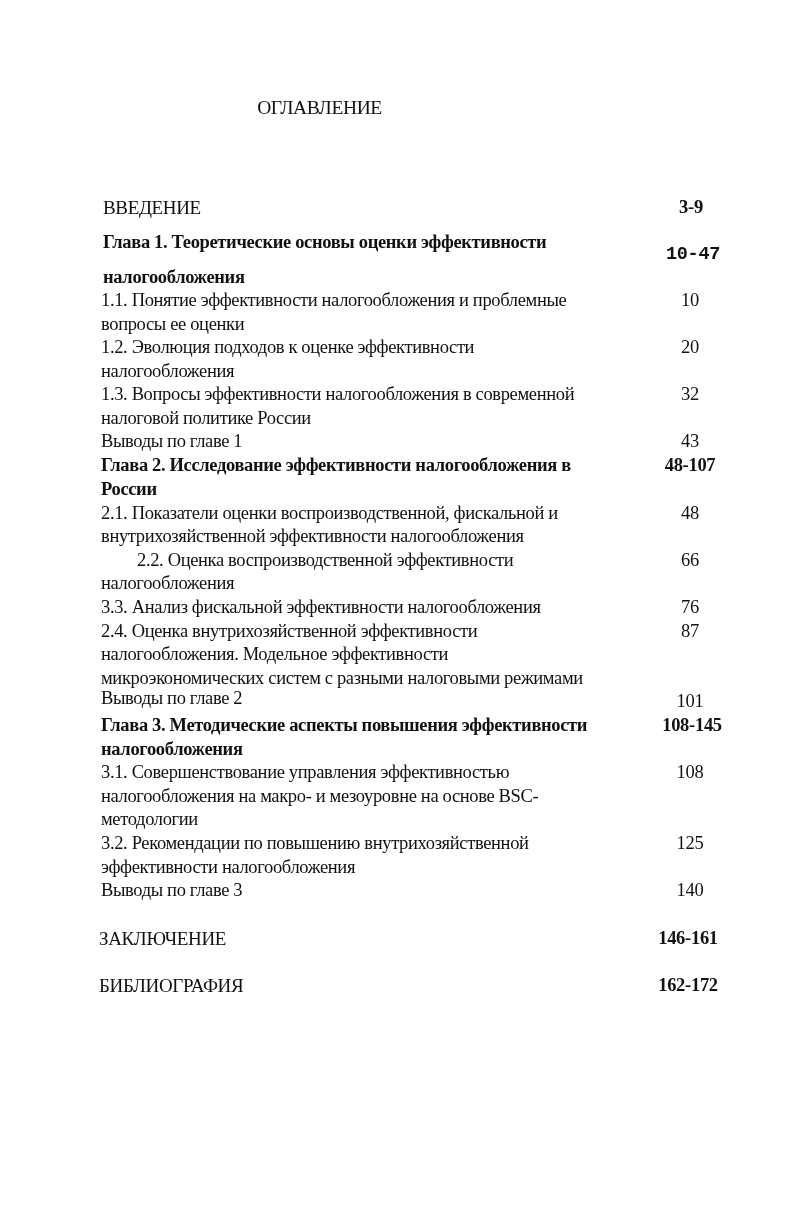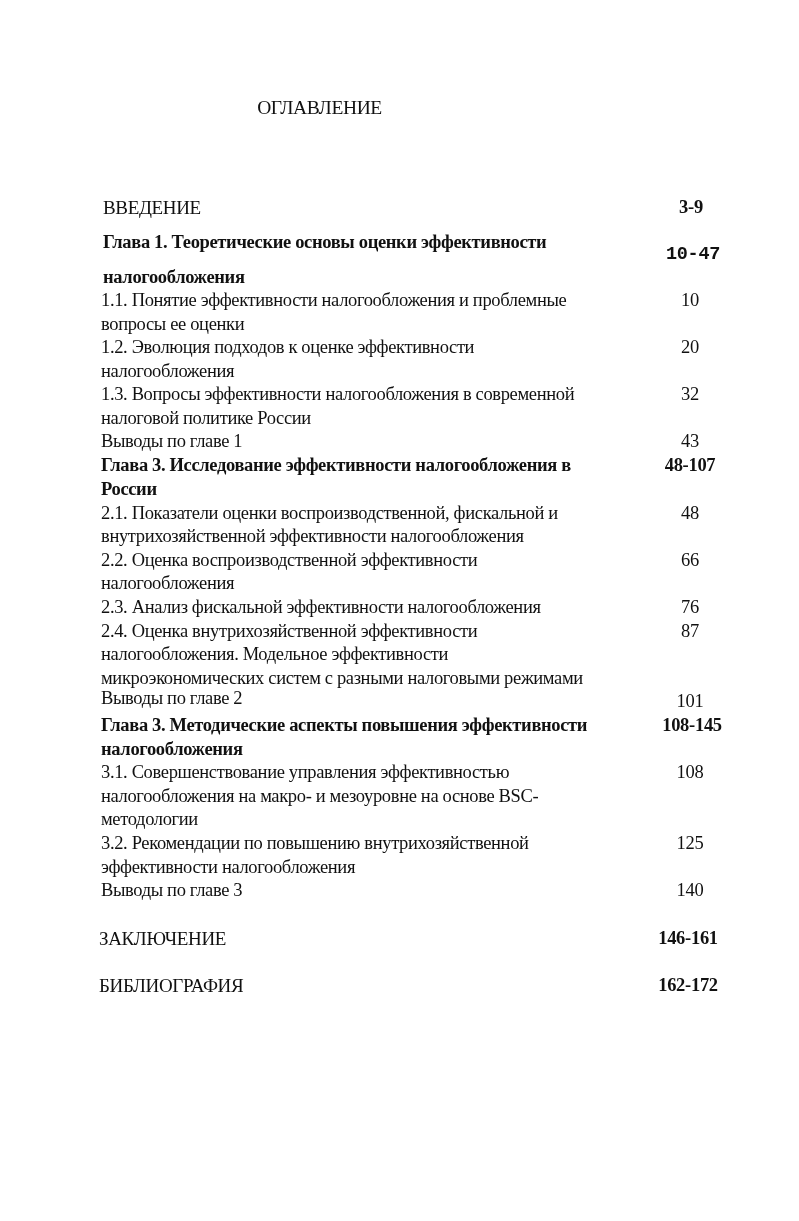--- a/index.html
+++ b/index.html
@@ -49,33 +49,33 @@
   <div class="line" style="top:360px;">налогообложения</div>
   <div class="pg" style="top:336px;left:650px;">20</div>
 
   <div class="line" style="top:383px;">1.3. Вопросы эффективности налогообложения в современной</div>
   <div class="line" style="top:407px;">налоговой политике России</div>
   <div class="pg" style="top:383px;left:650px;">32</div>
 
   <div class="line" style="top:430px;">Выводы по главе 1</div>
   <div class="pg" style="top:430px;left:650px;">43</div>
 
-  <div class="line bold" style="top:454px;">Глава 3. Исследование эффективности налогообложения в</div>
+  <div class="line bold" style="top:454px;">Глава 2. Исследование эффективности налогообложения в</div>
   <div class="line bold" style="top:478px;">России</div>
   <div class="pg bold" style="top:454px;left:650px;">48-107</div>
 
   <div class="line" style="top:502px;">2.1. Показатели оценки воспроизводственной, фискальной и</div>
   <div class="line" style="top:525px;">внутрихозяйственной эффективности налогообложения</div>
   <div class="pg" style="top:502px;left:650px;">48</div>
 
-  <div class="line" style="top:549px;">2.2. Оценка воспроизводственной эффективности</div>
+  <div class="line" style="top:549px;margin-left:36px;">2.2. Оценка воспроизводственной эффективности</div>
   <div class="line" style="top:572px;">налогообложения</div>
   <div class="pg" style="top:549px;left:650px;">66</div>
 
-  <div class="line" style="top:596px;">2.3. Анализ фискальной эффективности налогообложения</div>
+  <div class="line" style="top:596px;">3.3. Анализ фискальной эффективности налогообложения</div>
   <div class="pg" style="top:596px;left:650px;">76</div>
 
   <div class="line" style="top:620px;">2.4. Оценка внутрихозяйственной эффективности</div>
   <div class="line" style="top:643px;">налогообложения. Модельное эффективности</div>
   <div class="line" style="top:667px;">микроэкономических систем с разными налоговыми режимами</div>
   <div class="pg" style="top:620px;left:650px;">87</div>
 
   <div class="line" style="top:687px;">Выводы по главе 2</div>
   <div class="pg" style="top:690px;left:650px;">101</div>
 

